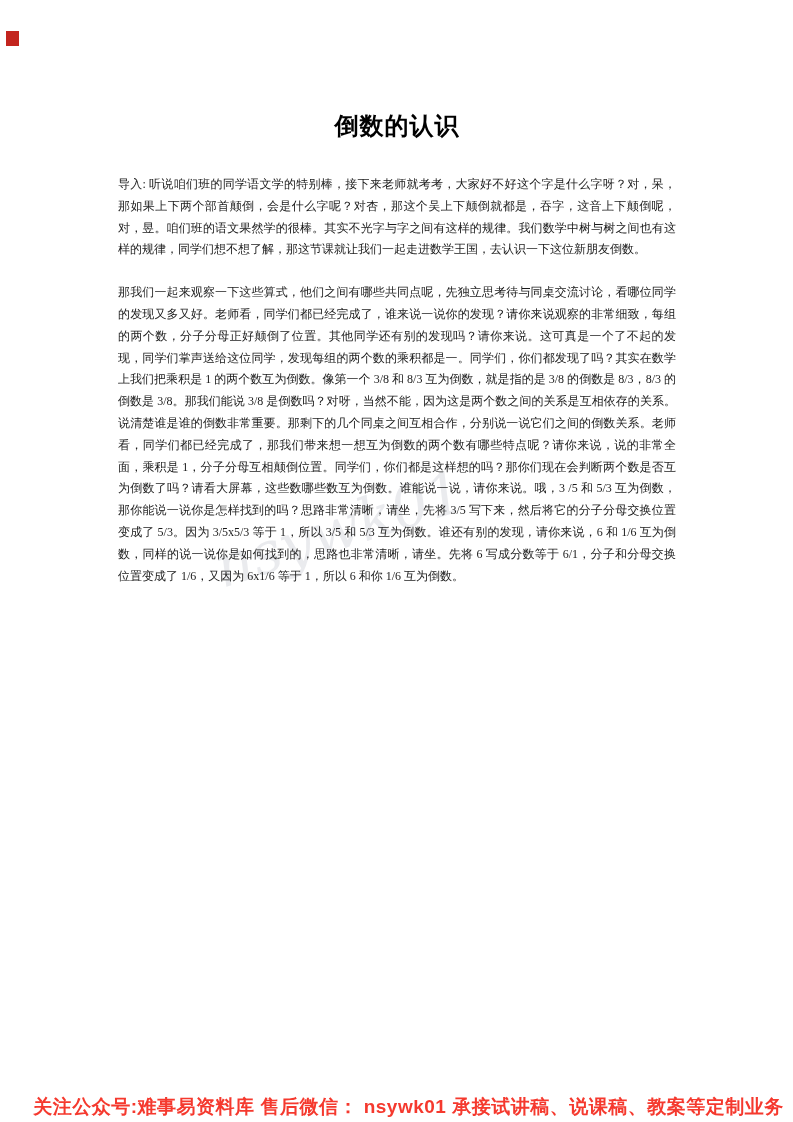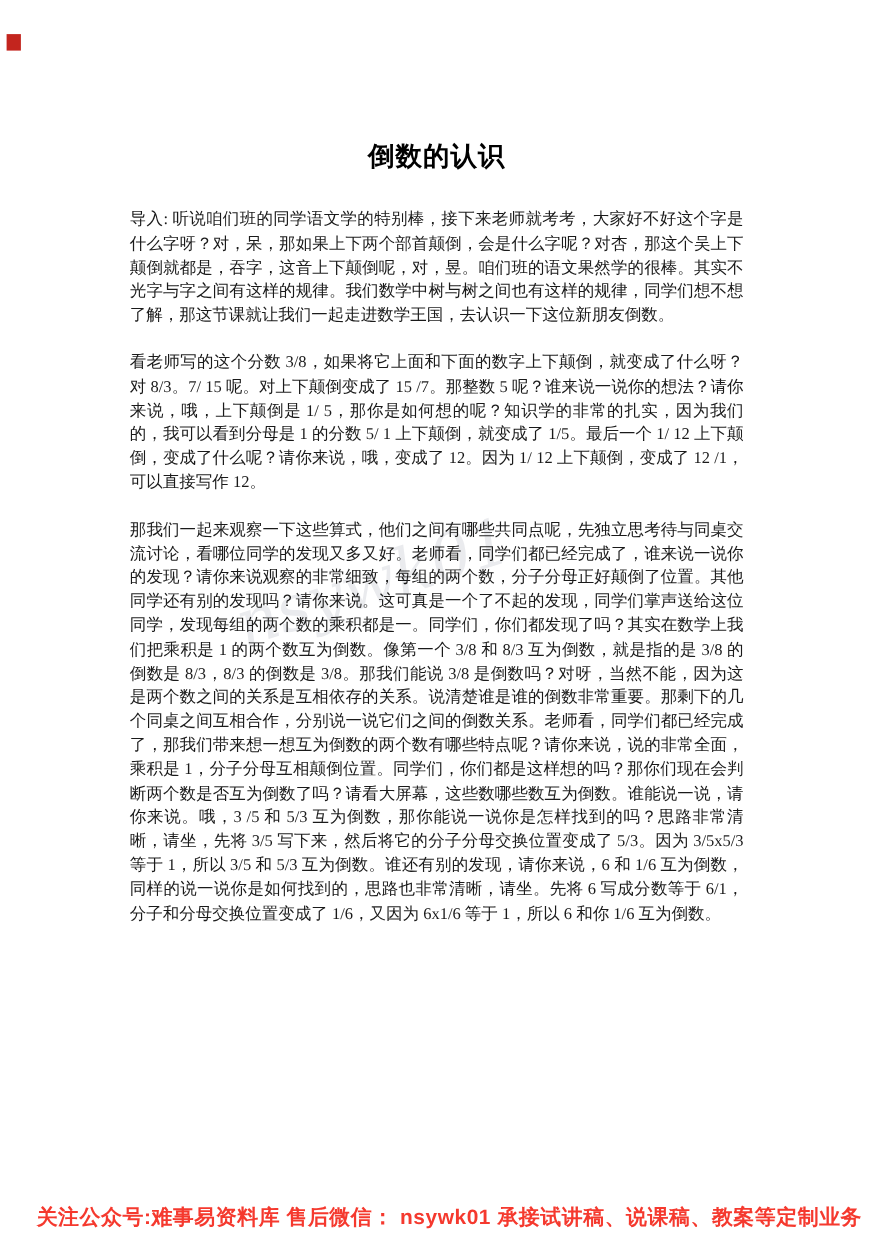--- a/index.html
+++ b/index.html
@@ -18,37 +18,37 @@
     position: absolute;
     left: 6px;
     top: 31px;
     width: 13px;
     height: 15px;
     background: #c3251e;
   }
   .doc {
     position: absolute;
     left: 118px;
-    top: 16px;
+    top: 0;
     width: 558px;
   }
   .doc-title {
     margin: 0;
     margin-top: 110px;
     margin-bottom: 32px;
     text-align: center;
     font-family: "Liberation Sans", "DejaVu Sans", sans-serif;
     font-weight: bold;
     font-size: 24px;
     color: #000000;
     letter-spacing: 1px;
   }
   .doc p {
     margin: 0 0 21px 0;
-    font-size: 15px;
+    font-size: 12px;
     line-height: 21.8px;
     color: #1a1a1a;
     text-align: justify;
     word-break: break-all;
   }
   .watermark {
     position: absolute;
     left: 210px;
     top: 495px;
     font-size: 58px;
@@ -77,17 +77,16 @@
 </head>
 <body>
 
 <div class="corner-marker"></div>
 
 <div class="watermark">nsywk01</div>
 
 <div class="doc">
   <h1 class="doc-title">倒数的认识</h1>
   <p>导入: 听说咱们班的同学语文学的特别棒，接下来老师就考考，大家好不好这个字是什么字呀？对，呆，那如果上下两个部首颠倒，会是什么字呢？对杏，那这个吴上下颠倒就都是，吞字，这音上下颠倒呢，对，昱。咱们班的语文果然学的很棒。其实不光字与字之间有这样的规律。我们数学中树与树之间也有这样的规律，同学们想不想了解，那这节课就让我们一起走进数学王国，去认识一下这位新朋友倒数。</p>
-  <p>看老师写的这个分数 3/8，如果将它上面和下面的数字上下颠倒，就变成了什么呀？对 8/3。7/ 15 呢。对上下颠倒变成了 15 /7。那整数 5 呢？谁来说一说你的想法？请你来说，哦，上下颠倒是 1/ 5，那你是如何想的呢？知识学的非常的扎实，因为我们的，我可以看到分母是 1 的分数 5/ 1 上下颠倒，就变成了 1/5。最后一个 1/ 12 上下颠倒，变成了什么呢？请你来说，哦，变成了 12。因为 1/ 12 上下颠倒，变成了 12 /1，可以直接写作 12。</p>
   <p>那我们一起来观察一下这些算式，他们之间有哪些共同点呢，先独立思考待与同桌交流讨论，看哪位同学的发现又多又好。老师看，同学们都已经完成了，谁来说一说你的发现？请你来说观察的非常细致，每组的两个数，分子分母正好颠倒了位置。其他同学还有别的发现吗？请你来说。这可真是一个了不起的发现，同学们掌声送给这位同学，发现每组的两个数的乘积都是一。同学们，你们都发现了吗？其实在数学上我们把乘积是 1 的两个数互为倒数。像第一个 3/8 和 8/3 互为倒数，就是指的是 3/8 的倒数是 8/3，8/3 的倒数是 3/8。那我们能说 3/8 是倒数吗？对呀，当然不能，因为这是两个数之间的关系是互相依存的关系。说清楚谁是谁的倒数非常重要。那剩下的几个同桌之间互相合作，分别说一说它们之间的倒数关系。老师看，同学们都已经完成了，那我们带来想一想互为倒数的两个数有哪些特点呢？请你来说，说的非常全面，乘积是 1，分子分母互相颠倒位置。同学们，你们都是这样想的吗？那你们现在会判断两个数是否互为倒数了吗？请看大屏幕，这些数哪些数互为倒数。谁能说一说，请你来说。哦，3 /5 和 5/3 互为倒数，那你能说一说你是怎样找到的吗？思路非常清晰，请坐，先将 3/5 写下来，然后将它的分子分母交换位置变成了 5/3。因为 3/5x5/3 等于 1，所以 3/5 和 5/3 互为倒数。谁还有别的发现，请你来说，6 和 1/6 互为倒数，同样的说一说你是如何找到的，思路也非常清晰，请坐。先将 6 写成分数等于 6/1，分子和分母交换位置变成了 1/6，又因为 6x1/6 等于 1，所以 6 和你 1/6 互为倒数。</p>
 </div>
 
 <div class="page-footer">关注公众号:难事易资料库  售后微信： nsywk01  承接试讲稿、说课稿、教案等定制业务</div>
 
 </body></html>

